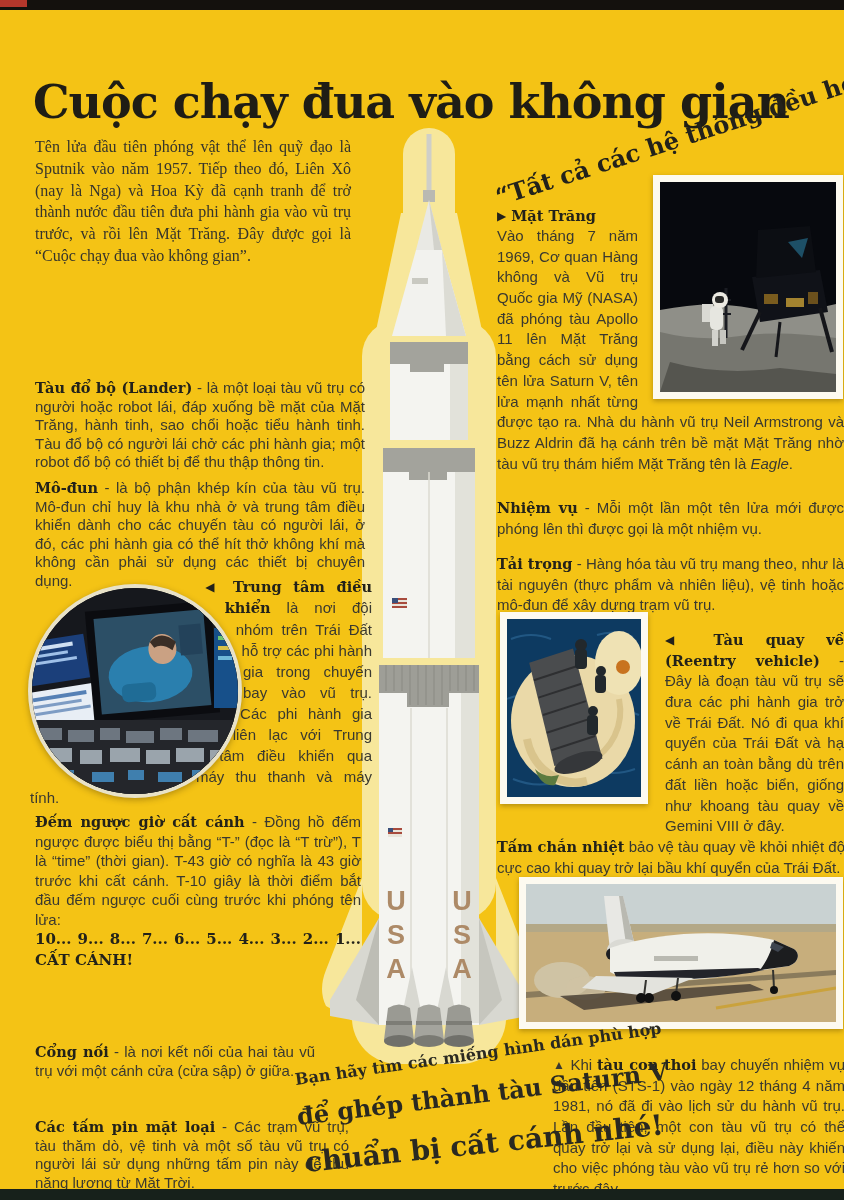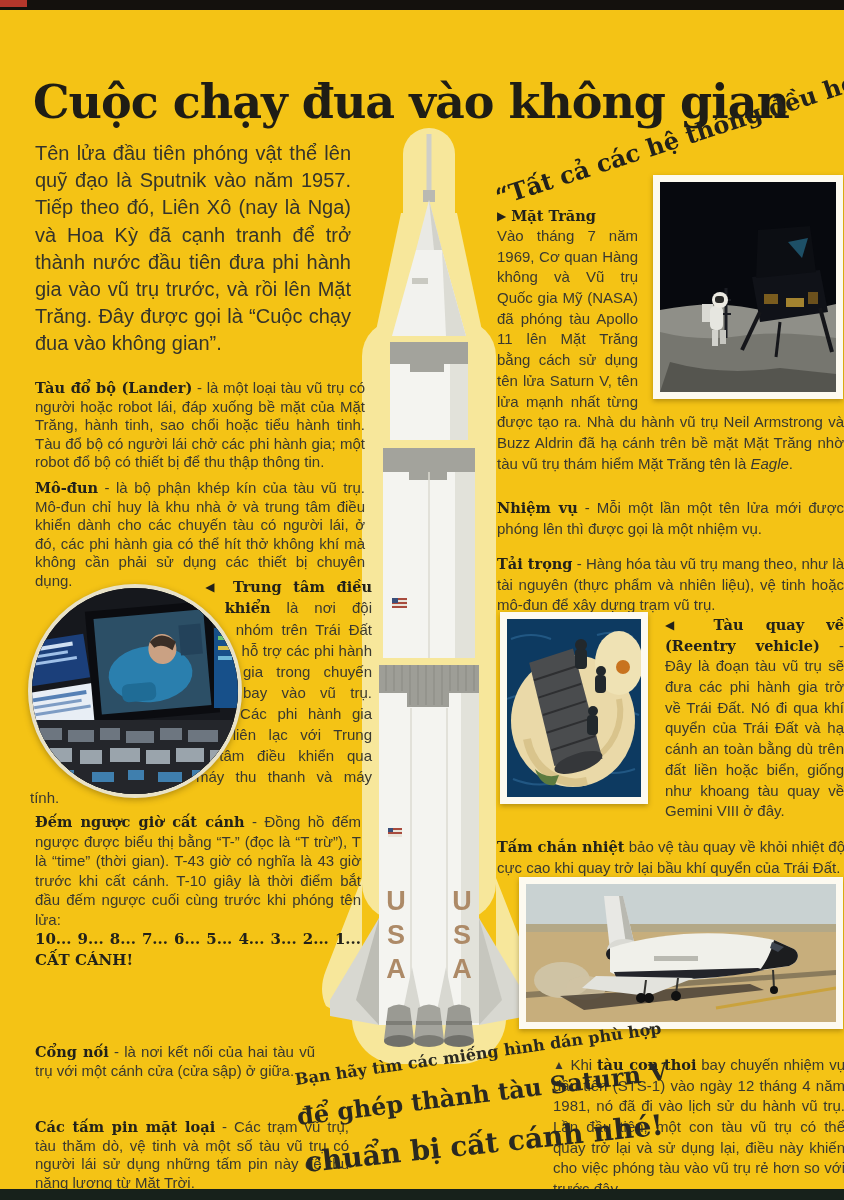--- a/index.html
+++ b/index.html
@@ -5,22 +5,22 @@
   html,body{margin:0;padding:0;background:#777;}
   .page{position:relative;width:844px;height:1200px;background:#F4C315;overflow:hidden;
         font-family:"Liberation Sans",sans-serif;color:#3a3930;}
   .bar-top{position:absolute;top:0;left:0;right:0;height:10px;background:#14110d;}
   .bar-top-red{position:absolute;top:0;left:0;width:27px;height:7px;background:#b5372b;}
   .bar-bottom{position:absolute;bottom:0;left:0;right:0;height:11px;background:#17211b;}
 
   .title{position:absolute;left:33px;top:44px;font-family:"DejaVu Serif",serif;font-weight:bold;
          font-size:46px;color:#1f1d15;letter-spacing:-1px;white-space:nowrap;}
 
-  .intro{position:absolute;left:35px;top:120px;width:316px;font-size:20px;line-height:1.36;
-         text-align:justify;color:#35342c;}
+  .intro{position:absolute;left:35px;top:120px;width:316px;font-size:16px;line-height:1.36;
+         text-align:justify;color:#35342c;font-family:Liberation Serif, serif;}
 
   .quote{position:absolute;left:492px;top:184px;width:390px;font-family:"DejaVu Serif",serif;
          font-weight:bold;font-size:24px;color:#23221b;transform:rotate(-18deg);
          transform-origin:0 0;white-space:nowrap;}
 
   .g{position:absolute;font-size:15px;line-height:1.24;text-align:justify;color:#3a3930;}
   .g .term{font-family:"DejaVu Serif",serif;font-weight:bold;color:#23221a;font-size:14.5px;}
   .rcol{line-height:1.38;}
   .term-line{font-family:"DejaVu Serif",serif;font-weight:bold;color:#23221a;font-size:14.5px;}
   .arrow{font-size:12px;position:relative;top:-1px;}
@@ -34,21 +34,21 @@
                  margin:-2px 6px 0 0;}
   #countdown{left:35px;top:797px;width:326px;line-height:1.3;}
   #stages{left:35px;top:928px;width:298px;}
   #docking{left:35px;top:1028px;width:280px;}
   #solar{left:35px;top:1103px;width:314px;}
 
   #moon{left:497px;top:206px;width:347px;}
   .moon-spacer{float:right;width:200px;height:196px;margin:-6px -2px 6px 8px;}
   #missionp{left:497px;top:483px;width:347px;}
   #payload{left:497px;top:539px;width:347px;}
-  #reentry{left:497px;top:615px;width:347px;}
+  #reentry{left:497px;top:630px;width:347px;}
   .gemini-spacer{float:left;width:160px;height:196px;margin:-2px 8px 4px 0;}
   #heatshield{left:497px;top:822px;width:348px;}
   #shuttlecap{left:553px;top:1040px;width:292px;}
 
   .photo{position:absolute;background:#fdfaf0;box-shadow:0 2px 5px rgba(60,40,0,.35);}
   .photo svg{display:block;}
   #moon-photo{left:653px;top:175px;padding:7px;}
   #gemini-photo{left:500px;top:612px;padding:7px;}
   #shuttle-photo{left:519px;top:877px;padding:7px;}
   #mc-photo{left:28px;top:584px;width:206px;height:206px;border-radius:50%;

